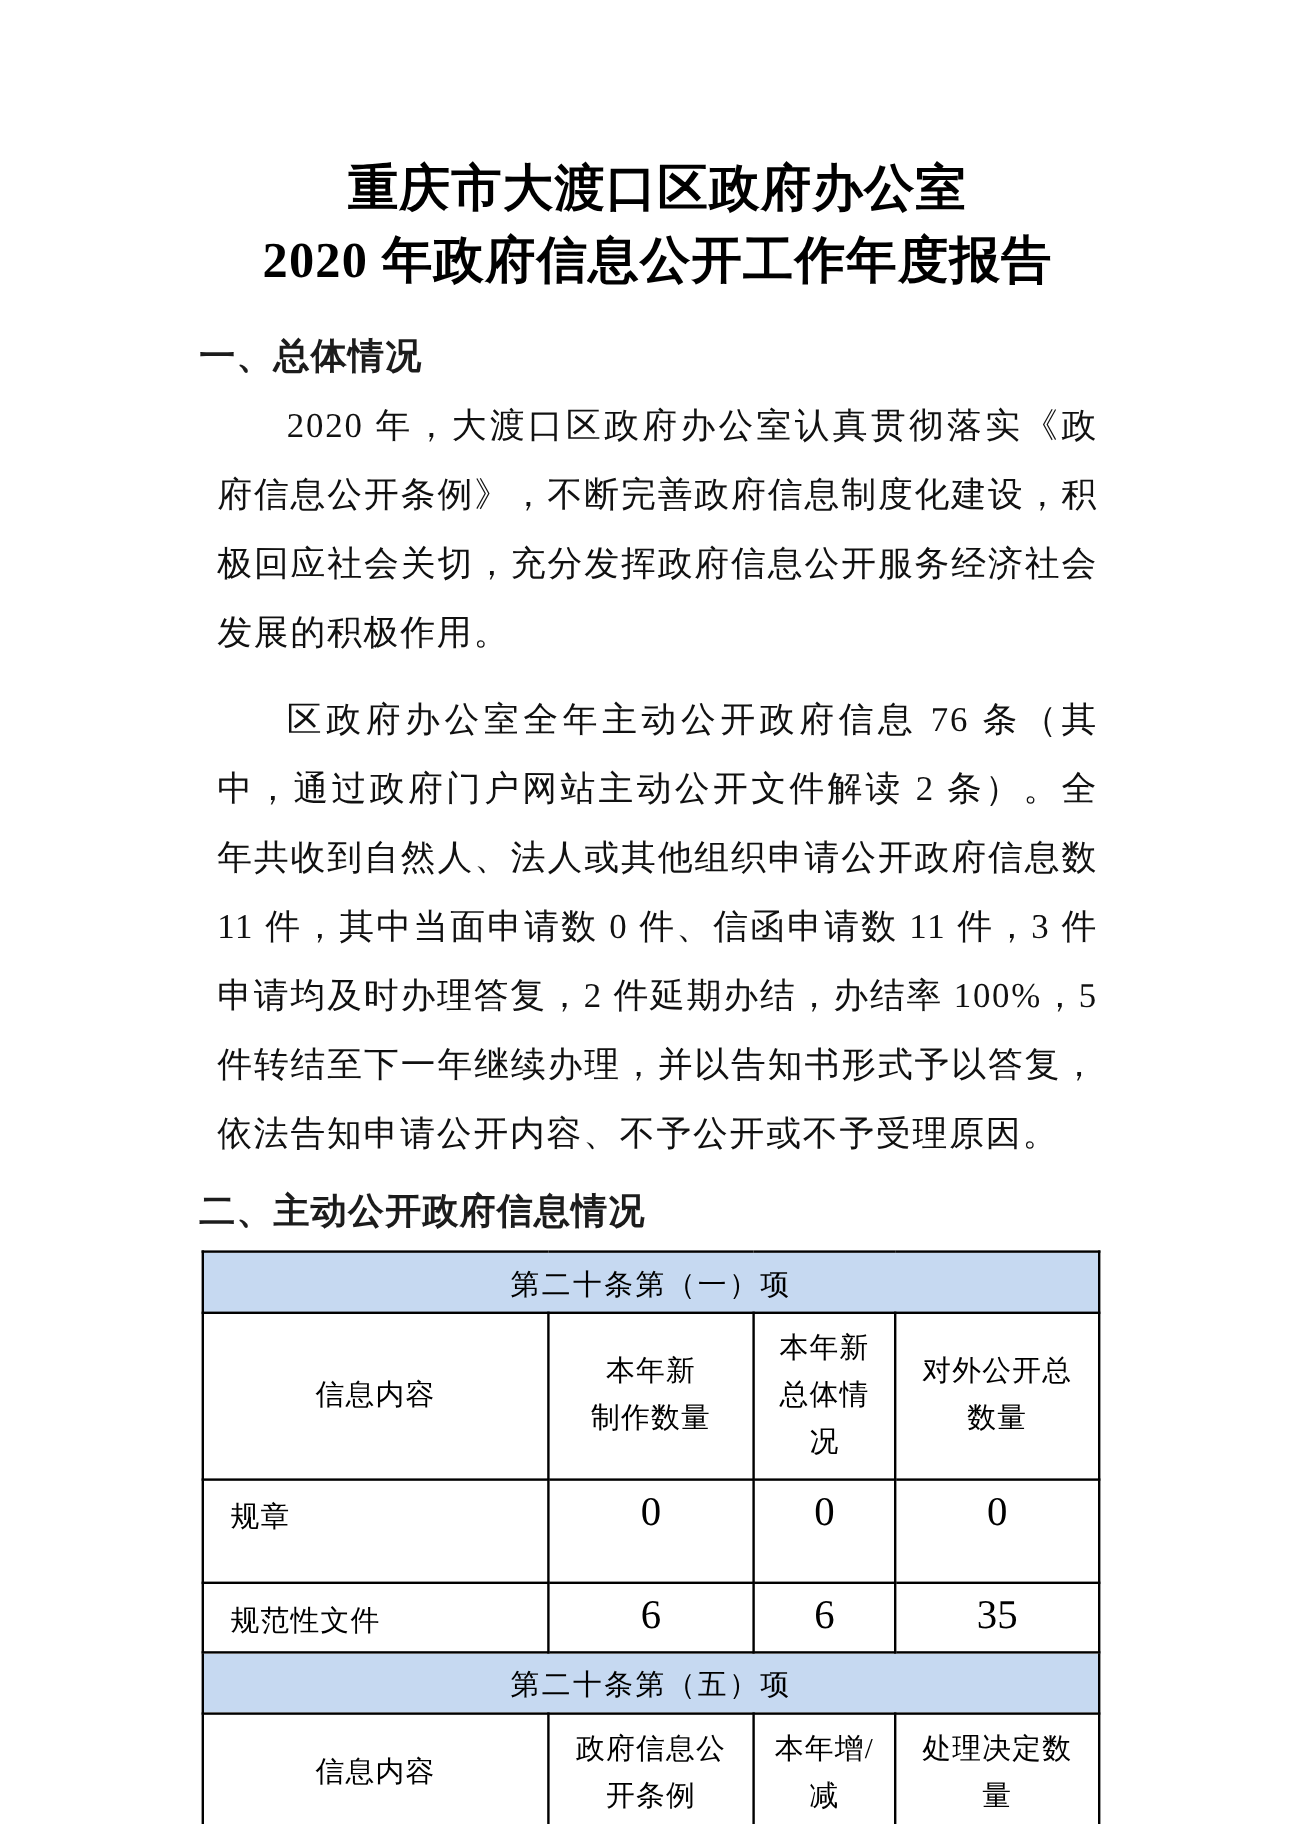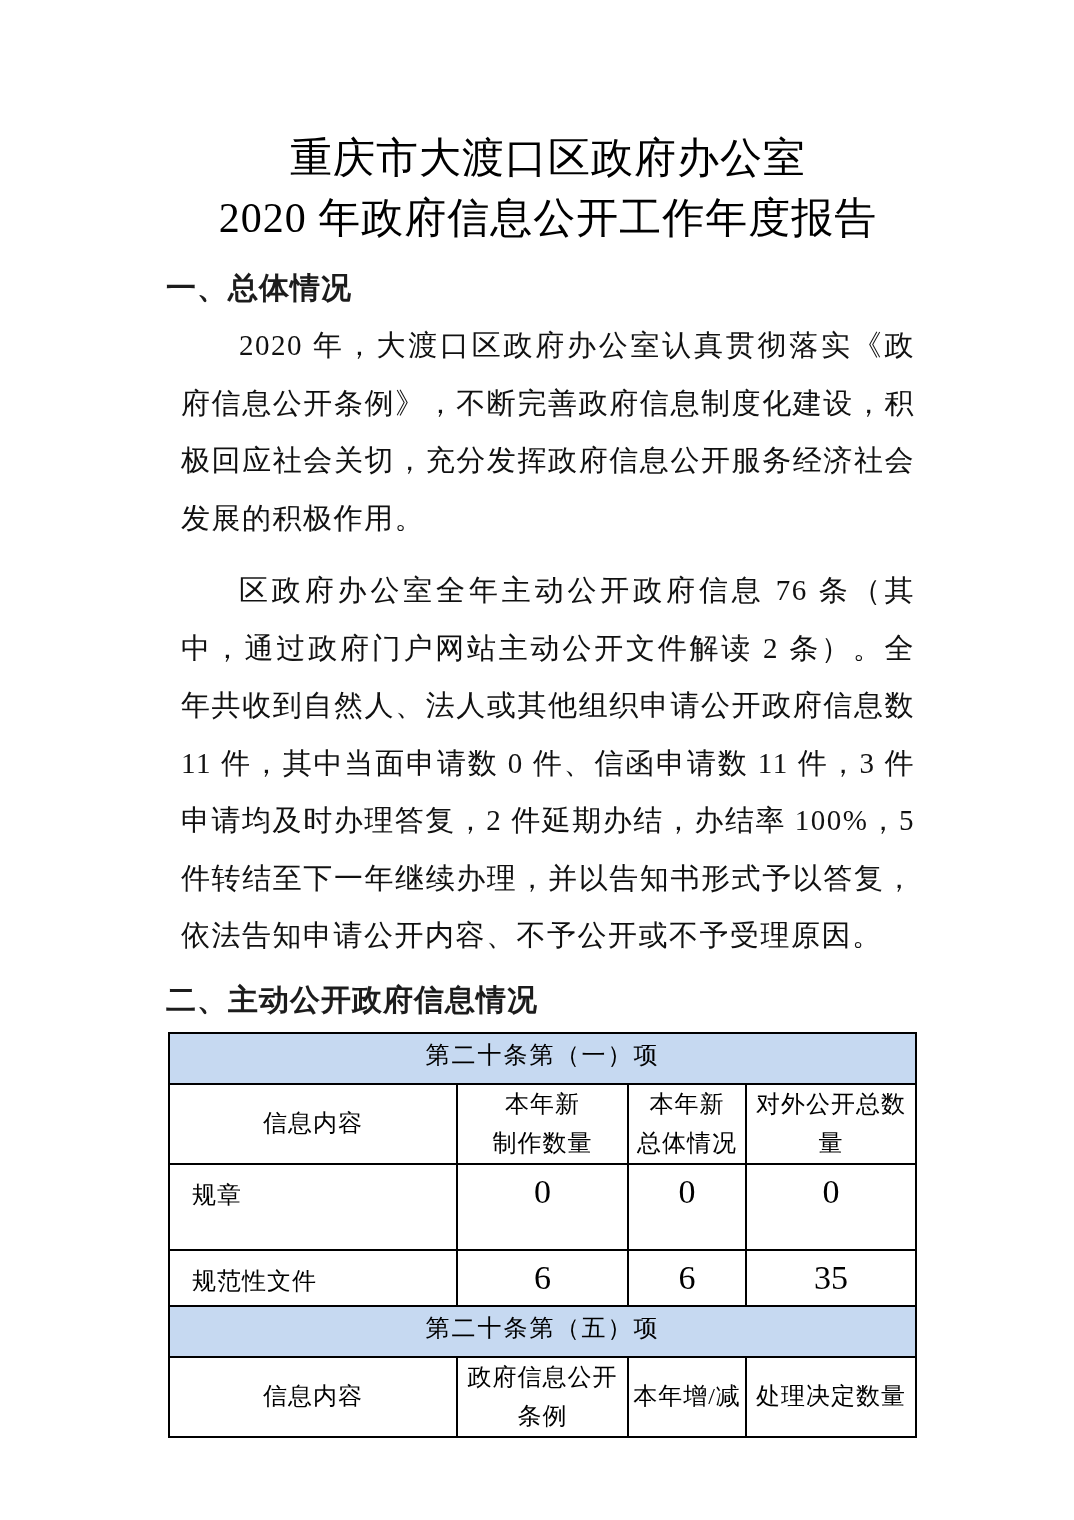--- a/index.html
+++ b/index.html
@@ -12,36 +12,36 @@
     color: #000000;
     font-family: "Liberation Serif", "DejaVu Serif", serif;
     padding: 128px 144px 0 166px;
     overflow: hidden;
   }
 
   .doc-title {
     margin: 0;
     font-size: 42px;
     line-height: 60px;
-    font-weight: normal;
+    font-weight: bold;
     text-align: center;
     color: #000000;
     letter-spacing: 1px;
   }
 
   .section-heading {
     font-family: "Liberation Sans", "DejaVu Sans", sans-serif;
     font-size: 30px;
     line-height: 40px;
     font-weight: bold;
     color: #1c1c1c;
     margin: 0;
     letter-spacing: 1px;
   }
-  .heading-1 { margin-top: 20px; }
+  .heading-1 { margin-top: 30px; }
   .heading-2 { margin-top: 4px; }
 
   .body-para {
     margin: 15px;
     font-size: 29px;
     line-height: 57.5px;
     text-align: justify;
     text-indent: 2em;
     letter-spacing: 1.5px;
     color: #111111;
@@ -49,21 +49,21 @@
   .para-1 { margin-top: 9px; }
 
   .info-table {
     border-collapse: collapse;
     table-layout: fixed;
     width: 747px;
     margin: 12px 0 0 2px;
   }
   .info-table td {
     border: 2px solid #000000;
-    padding: 0;
+    padding: 10px;
     overflow: hidden;
   }
 
   .t-blue {
     background: var(--header-fill, #c6d9f1);
     text-align: center;
     vertical-align: middle;
     font-size: 24px;
     letter-spacing: 2px;
     padding-bottom: 6px !important;

